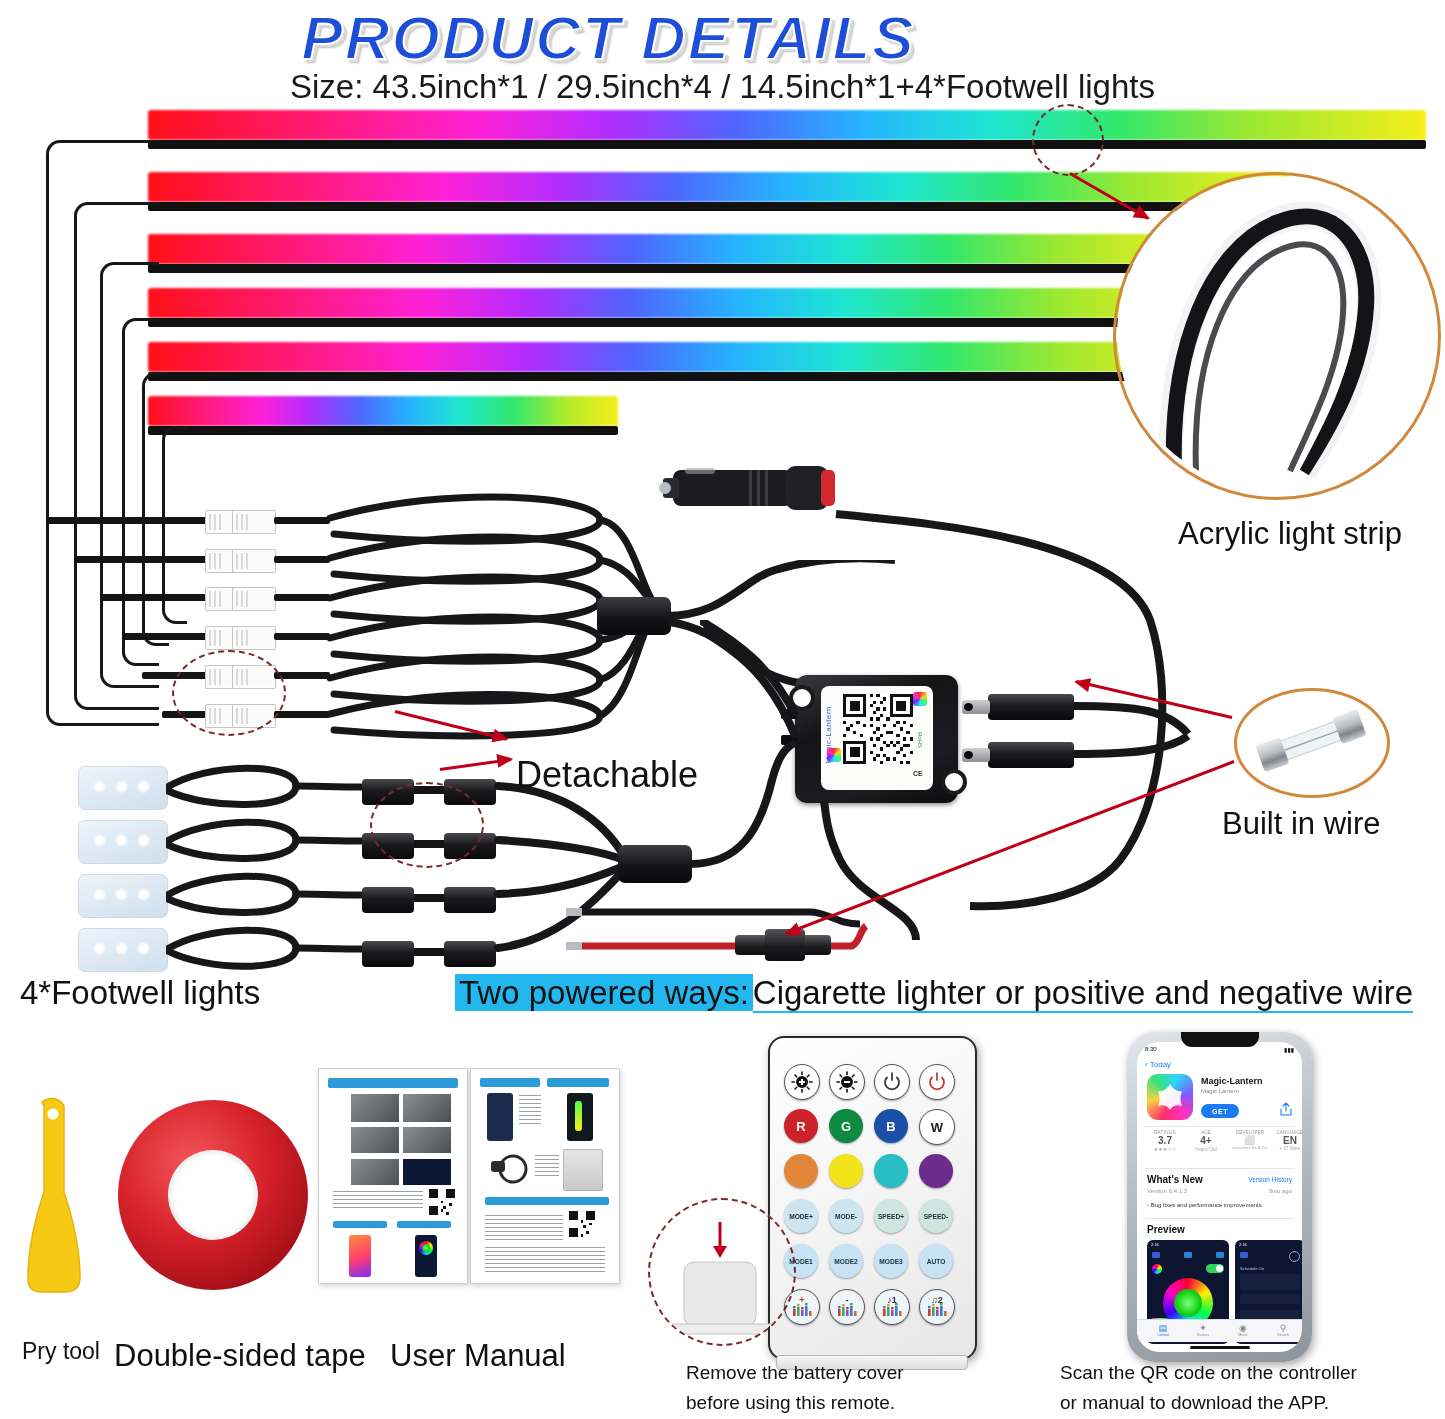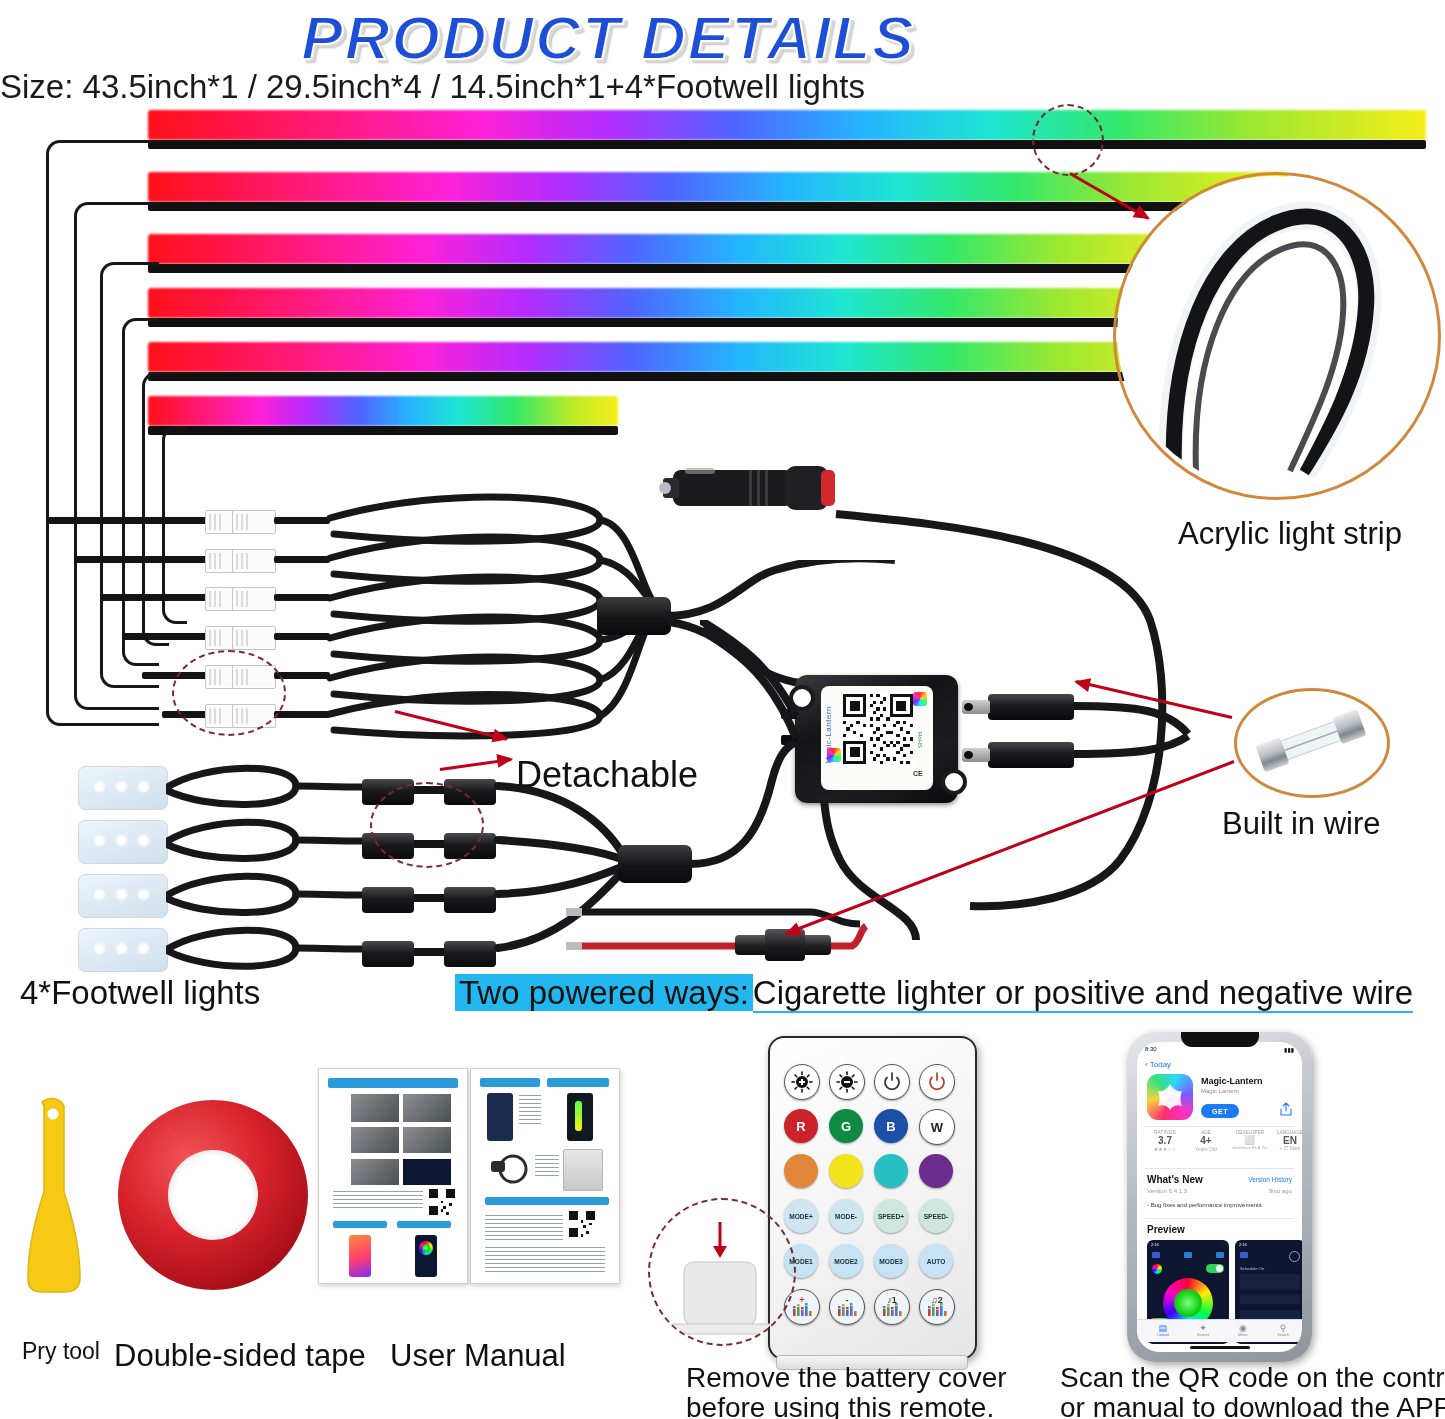--- a/index.html
+++ b/index.html
@@ -5,33 +5,33 @@
   html,body{margin:0;padding:0;background:#fff;}
   body{width:1445px;height:1419px;position:relative;overflow:hidden;
        font-family:"Liberation Sans",sans-serif;color:#111;}
   .abs{position:absolute;}
   
   #title{left:0;top:2px;width:1217px;text-align:center;
       font-size:62px;font-weight:bold;font-style:italic;letter-spacing:2px;
       color:#1d4ed8;
       -webkit-text-stroke:2px #fff;
       text-shadow:3px 3px 0 #d9d9d9, 4px 4px 2px rgba(0,0,0,.25);}
-  #subtitle{left:0;top:68px;width:1445px;font-size:33px;color:#1a1a1a;}
+  #subtitle{left:0;top:68px;width:1445px;text-align:center;font-size:33px;color:#1a1a1a;}
   .strip{position:absolute;height:30px;border-radius:2px;}
   .strip .glow{position:absolute;left:0;top:0;width:100%;height:100%;
       filter:blur(1px);border-radius:3px;}
   .strip .base{position:absolute;left:0;bottom:-9px;width:100%;height:9px;background:#111;border-radius:2px;}
   .wire{position:absolute;border:3px solid #17171a;border-right:none;border-radius:14px 0 0 14px;background:transparent;}
   .dashcircle{position:absolute;border:2px dashed #7a2a2a;border-radius:50%;}
   .ocircle{position:absolute;border:3px solid #d0893c;border-radius:50%;}
   .arrow{position:absolute;transform-origin:0 50%;height:3px;background:#c00018;}
   .arrow:after{content:"";position:absolute;right:-2px;top:-6px;
       border-left:16px solid #c00018;border-top:7.5px solid transparent;border-bottom:7.5px solid transparent;}
   .label{position:absolute;font-size:31px;color:#111;white-space:nowrap;}
-  .label.sm{font-size:28px;}
+  .label.sm{font-size:19px;}
   
   .conn{position:absolute;width:42px;height:22px;background:#fbfbfb;border:1px solid #c4c4c4;border-radius:2px;
         box-shadow:inset 0 0 0 1px #fff;}
   .conn:before{content:"";position:absolute;left:3px;top:3px;width:14px;height:16px;
         background:repeating-linear-gradient(90deg,#d9d9d9 0 2px,#fbfbfb 2px 5px);}
   .plugline{position:absolute;height:7px;background:#141417;border-radius:2px;}
   
   .lamp{position:absolute;width:88px;height:42px;border-radius:7px;
     background:linear-gradient(160deg,#eef5fb 0%,#dfeaf4 45%,#cfe0ee 100%);
     border:1px solid #cdd9e3;}

